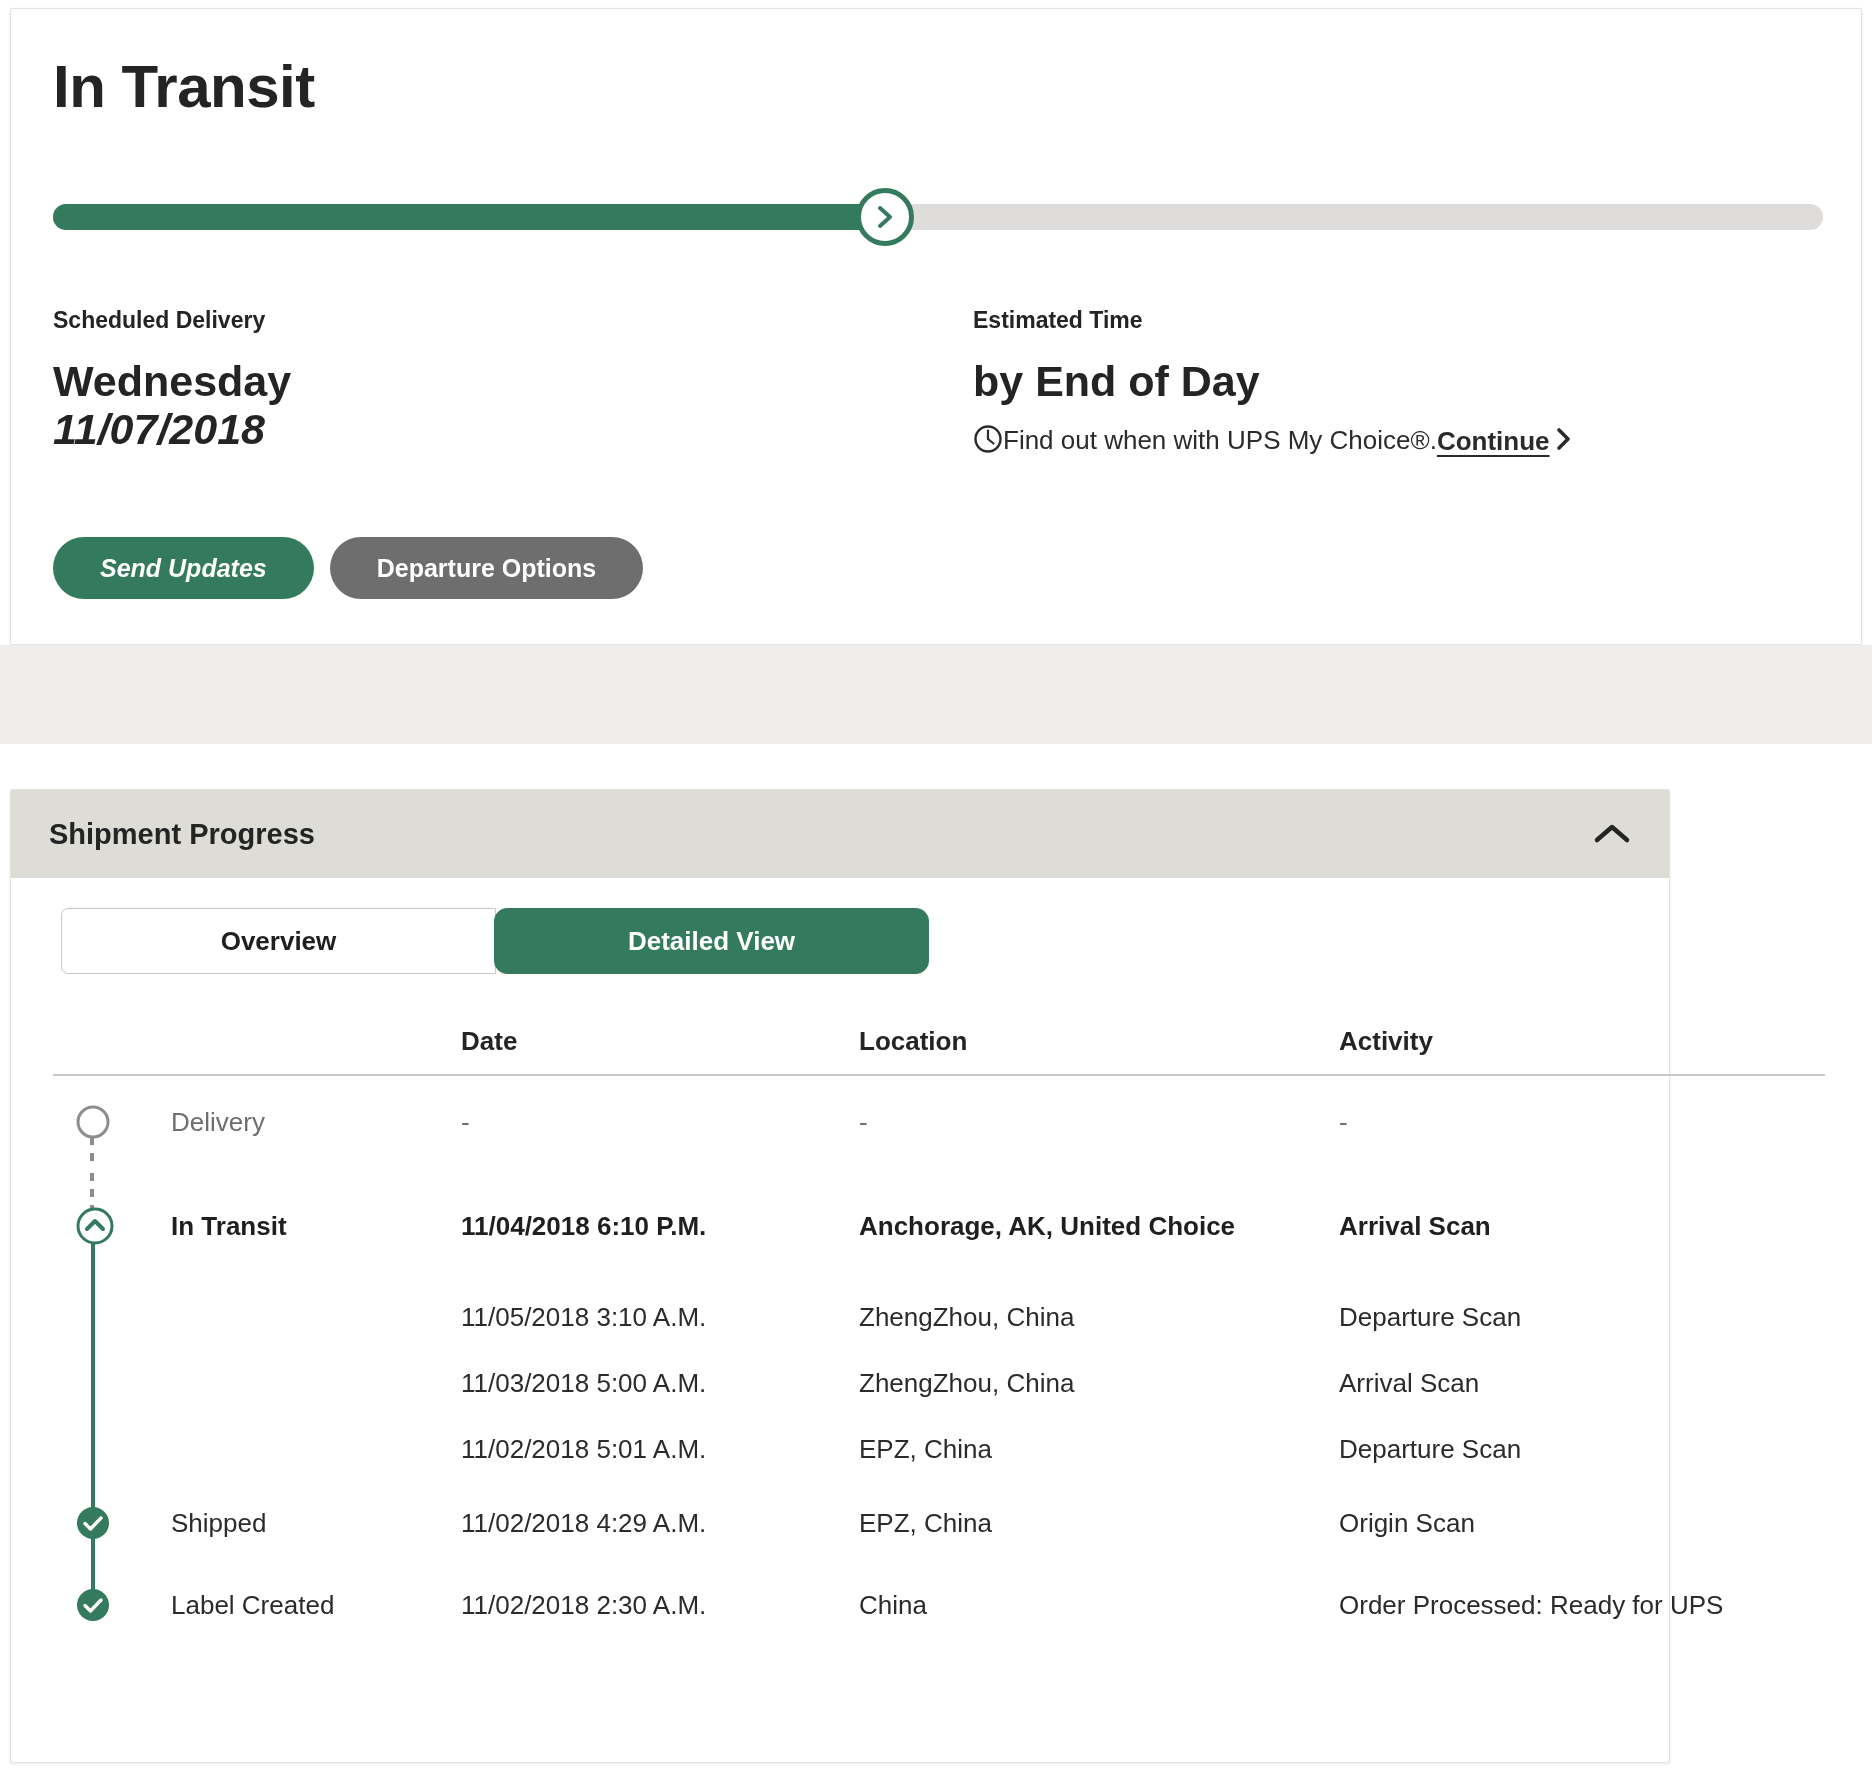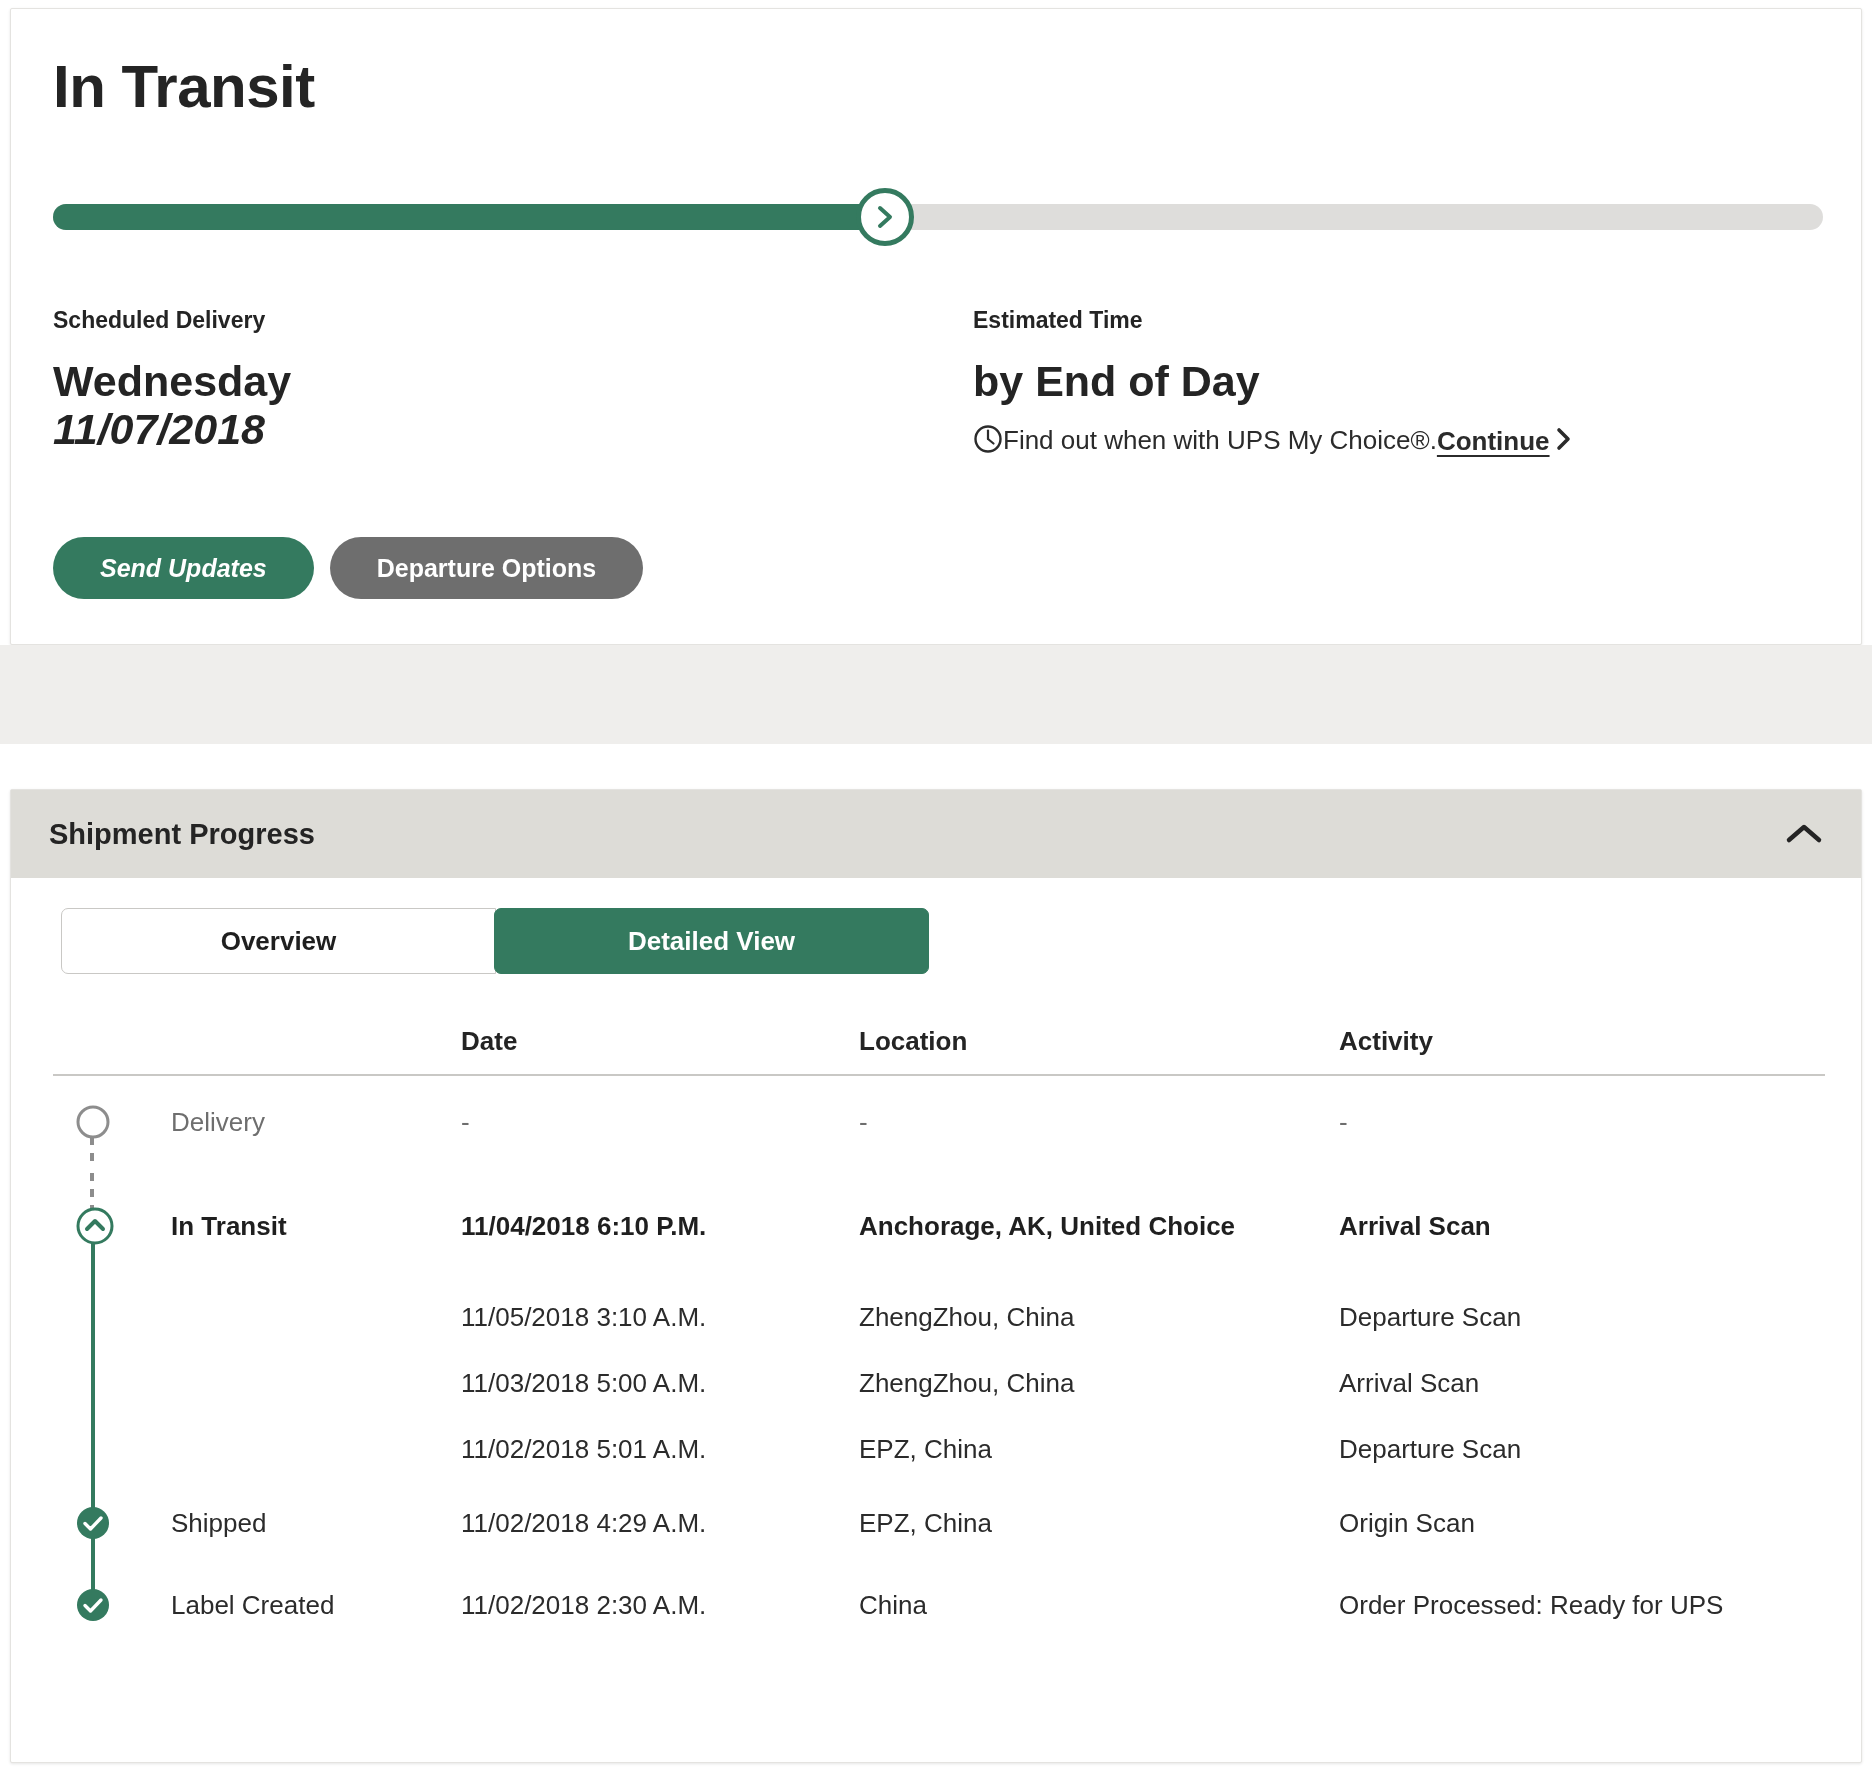--- a/index.html
+++ b/index.html
@@ -137,21 +137,21 @@
     position: absolute;
     left: 0; top: 645px;
     width: 1872px; height: 99px;
     background: #efeeec;
   }
 
   
   .progress-card {
     position: absolute;
     left: 10px; top: 789px;
-    width: 1852px; height: 974px;
+    width: 1660px; height: 974px;
     background: #ffffff;
     border: 1px solid #e4e3e0;
     border-radius: 2px;
     box-shadow: 0 1px 3px rgba(0,0,0,0.10);
   }
   .sp-header {
     position: relative;
     height: 88px;
     background: #dddcd7;
     display: flex;
@@ -194,21 +194,21 @@
     background: #ffffff;
     color: #1f1f1f;
     border: 1px solid #c9c8c5;
     border-radius: 7px 0 0 7px;
     margin-left: 8px;
   }
   .tab-active {
     background: #347a5f;
     color: #ffffff;
     border: 1px solid #347a5f;
-    border-radius: 7px;
+    border-radius: 13px;
     margin-left: -2px;
   }
 
   
   .sp-table {
     position: absolute;
     left: 42px; top: 228px;
     width: 1772px;
   }
   .sp-thead {

